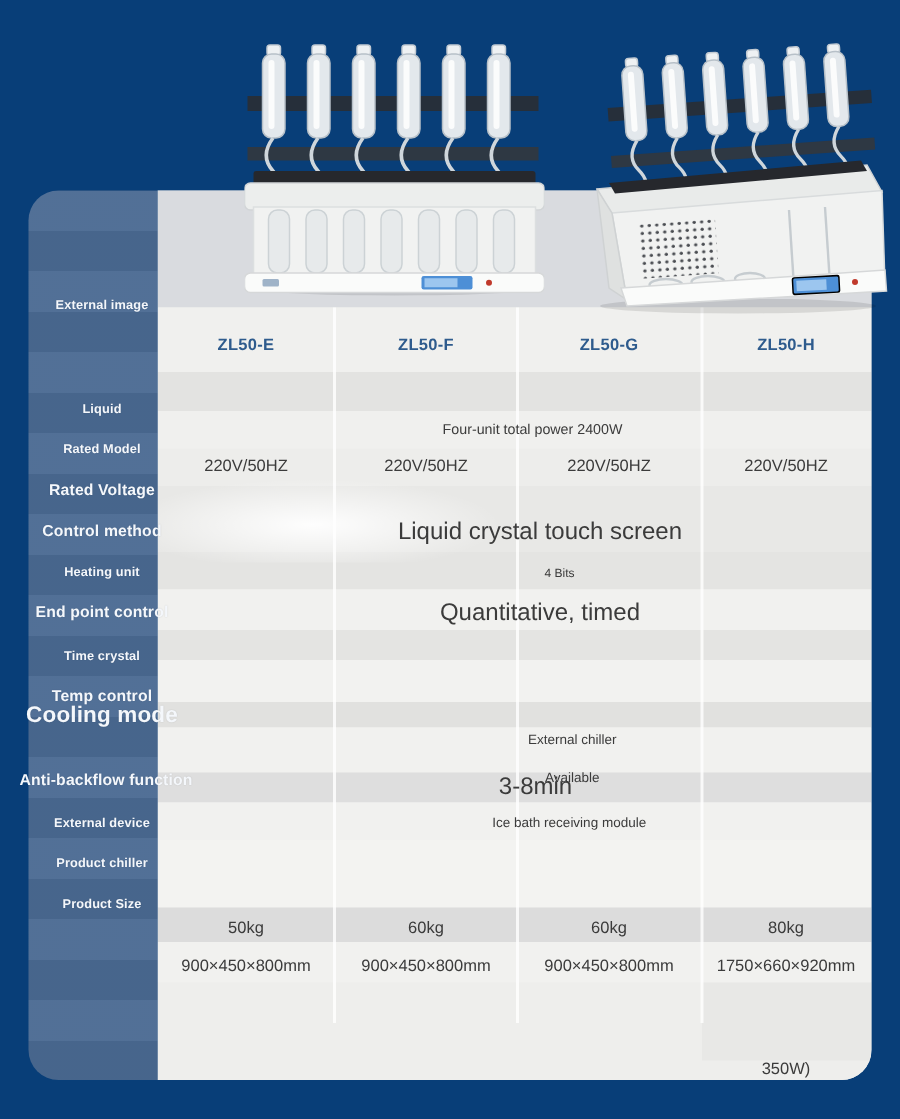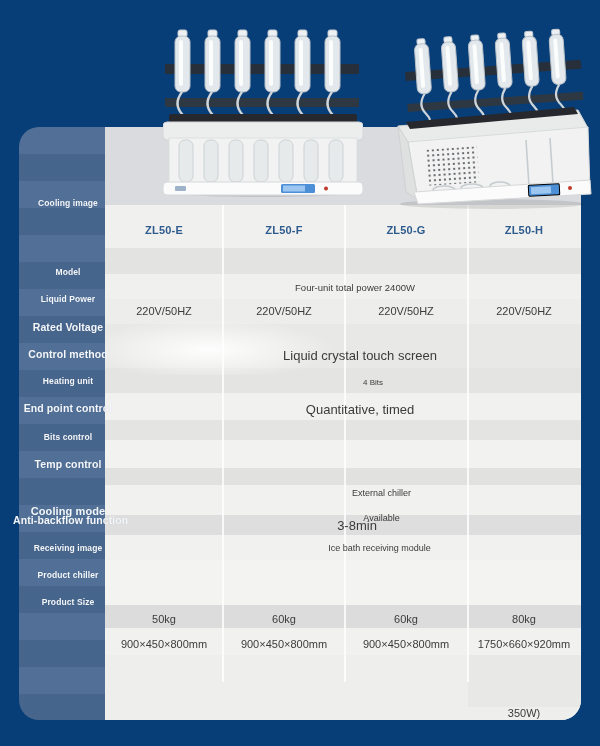--- a/index.html
+++ b/index.html
@@ -23,21 +23,21 @@
                background:#f0f0ee;border-radius:0 4px 20px 0;overflow:hidden;}
   .band{position:absolute;left:0;width:100%;}
   .vline{position:absolute;width:2px;background:rgba(255,255,255,.8);top:78px;height:477px;}
   .haze{position:absolute;left:0;top:192px;width:230px;height:56px;
         background:radial-gradient(ellipse at 45% 55%, rgba(255,255,255,.95), rgba(255,255,255,0) 70%);}
   .col4-shade{position:absolute;left:363px;top:528px;width:113px;height:52px;background:rgba(0,0,0,.025);}
 
   .cell{position:absolute;transform:translate(-50%,-50%);white-space:nowrap;
         color:#3b3b3b;font-size:11px;}
   .cell.hdr{font-weight:bold;color:#2e5b8d;font-size:11px;letter-spacing:.2px;}
-  .cell.s10{font-size:13px;} .cell.s95{font-size:9.5px;} .cell.s9{font-size:9px;padding-left:33px;}
+  .cell.s10{font-size:16px;} .cell.s95{font-size:9.5px;} .cell.s9{font-size:9px;padding-left:33px;}
   .cell.s8{font-size:8px;}
 
   
   .photo{position:absolute;}
 </style>
 </head>
 <body>
 
 <div class="stage">
 
@@ -95,32 +95,32 @@
     <div class="cell" style="left:419px;top:492px">80kg</div>
 
     <div class="cell" style="left:59px;top:517px">900×450×800mm</div>
     <div class="cell" style="left:179px;top:517px">900×450×800mm</div>
     <div class="cell" style="left:301px;top:517px">900×450×800mm</div>
     <div class="cell" style="left:419px;top:517px">1750×660×920mm</div>
   </div>
 
   <div class="side-panel">
     <div class="stripes"></div>
-    <div class="side-label" style="top:76px">Cooling image</div>
-    <div class="side-label" style="top:145px">Model</div>
-    <div class="side-label" style="top:172px">Liquid Power</div>
+    <div class="side-label" style="top:76px">External image</div>
+    <div class="side-label" style="top:145px">Liquid</div>
+    <div class="side-label" style="top:172px">Rated Model</div>
     <div class="side-label lg" style="top:200px">Rated Voltage</div>
     <div class="side-label lg" style="top:227px">Control method</div>
     <div class="side-label" style="top:254px">Heating unit</div>
     <div class="side-label lg" style="top:281px">End point control</div>
-    <div class="side-label" style="top:310px">Bits control</div>
+    <div class="side-label" style="top:310px">Time crystal</div>
     <div class="side-label lg" style="top:337px">Temp control</div>
-    <div class="side-label" style="top:384px;font-size:11px">Cooling mode</div>
+    <div class="side-label" style="top:350px;font-size:15px">Cooling mode</div>
     <div class="side-label lg" style="top:393px">Anti-backflow function</div>
-    <div class="side-label" style="top:421px">Receiving image</div>
+    <div class="side-label" style="top:421px">External device</div>
     <div class="side-label" style="top:448px">Product chiller</div>
     <div class="side-label" style="top:475px">Product Size</div>
   </div>
 
   <div class="photo" style="left:163px;top:26px;width:200px;height:172px">
     <svg width="200" height="172" viewBox="0 0 200 172" xmlns="http://www.w3.org/2000/svg">
       <defs>
         <g id="cond">
           <rect x="7" y="0" width="9" height="7" rx="2" fill="#eef1f3" stroke="#c2cad2" stroke-width="1"></rect>
           <rect x="4" y="6" width="15" height="56" rx="6" fill="#e3e8ec" stroke="#b7c0c8" stroke-width="1"></rect>

